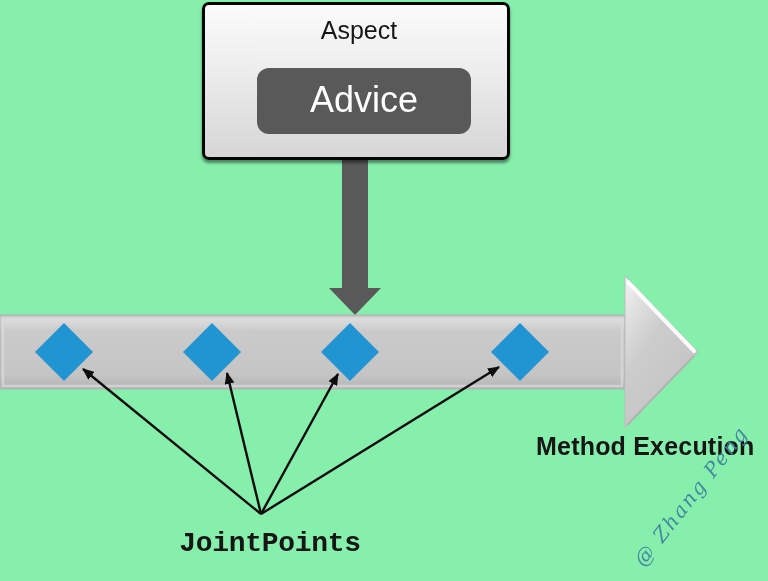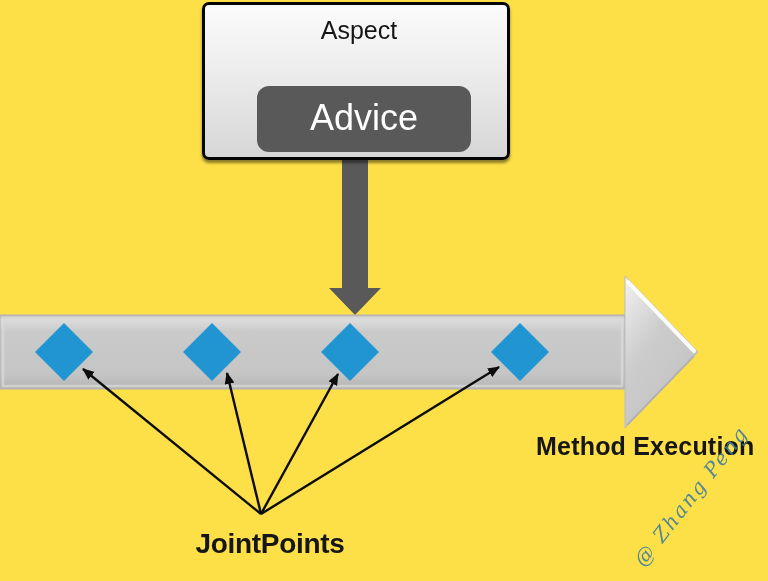--- a/index.html
+++ b/index.html
@@ -5,21 +5,21 @@
   :root{
     --jointpoint-blue:#2095d2;
     --advice-gray:#595959;
     --arrow-gray:#595959;
     --bar-gray:#c6c6c6;
     --watermark-teal:#417fa0;
     --text-ink:#161616;
   }
   html,body{margin:0;padding:0;background:#ffffff;}
   .canvas{
-    position:relative;width:768px;height:581px;background:#fde047;
+    position:relative;width:768px;height:581px;background:#86efac;
     overflow:hidden;font-family:"Liberation Sans",sans-serif;
   }
   #diagram-svg{position:absolute;left:0;top:0;}
   .down-arrow{fill:var(--arrow-gray);}
   .bar{fill:url(#barGrad);stroke:#b2b2b2;stroke-width:1;}
   .bar-bevel{fill:none;stroke:#d9d9d9;stroke-width:2.5;opacity:.75;}
   .head{fill:url(#headGrad);stroke:#bdbdbd;stroke-width:1;}
   .head-highlight{fill:none;stroke:#ffffff;stroke-width:4;stroke-linecap:round;opacity:.92;}
   .head-shade{fill:none;stroke:#aeaeae;stroke-width:2;opacity:.8;}
   .jp-diamond{fill:var(--jointpoint-blue);}
@@ -28,32 +28,32 @@
     position:absolute;left:202px;top:2px;width:308px;height:158px;
     box-sizing:border-box;border:3px solid #050505;border-radius:7px;
     background:linear-gradient(180deg,#fbfbfb 0%,#ececec 45%,#d6d6d6 100%);
     box-shadow:0 3px 3px rgba(0,0,0,0.45);
   }
   .aspect-title{
     position:absolute;left:14px;top:11px;width:280px;text-align:center;
     font-size:25px;color:var(--text-ink);
   }
   .advice-box{
-    position:absolute;left:52px;top:81px;width:214px;height:66px;
+    position:absolute;left:52px;top:63px;width:214px;height:66px;
     background:var(--advice-gray);border-radius:12px;
     display:flex;align-items:center;justify-content:center;
   }
   .advice-label{color:#ffffff;font-size:36px;line-height:1;padding-bottom:3px;}
   .method-execution-label{
     position:absolute;left:520px;top:432px;white-space:nowrap;
     font-size:25px;font-weight:bold;color:var(--text-ink);letter-spacing:.2px;margin-left:16px;
   }
   .jointpoints-label{
     position:absolute;left:170px;top:528px;width:200px;text-align:center;
-    font-size:28px;font-weight:bold;color:var(--text-ink);letter-spacing:-.3px;
+    font-size:28px;font-weight:bold;color:var(--text-ink);letter-spacing:-.3px;font-family:Liberation Mono, monospace;
   }
   .watermark{
     position:absolute;left:596px;top:484px;width:190px;text-align:center;
     font-family:"DejaVu Serif",serif;font-style:italic;
     font-size:20px;letter-spacing:2px;color:var(--watermark-teal);
     transform:rotate(-52deg);opacity:.92;white-space:nowrap;
   }
 </style>
 </head>
 <body>

